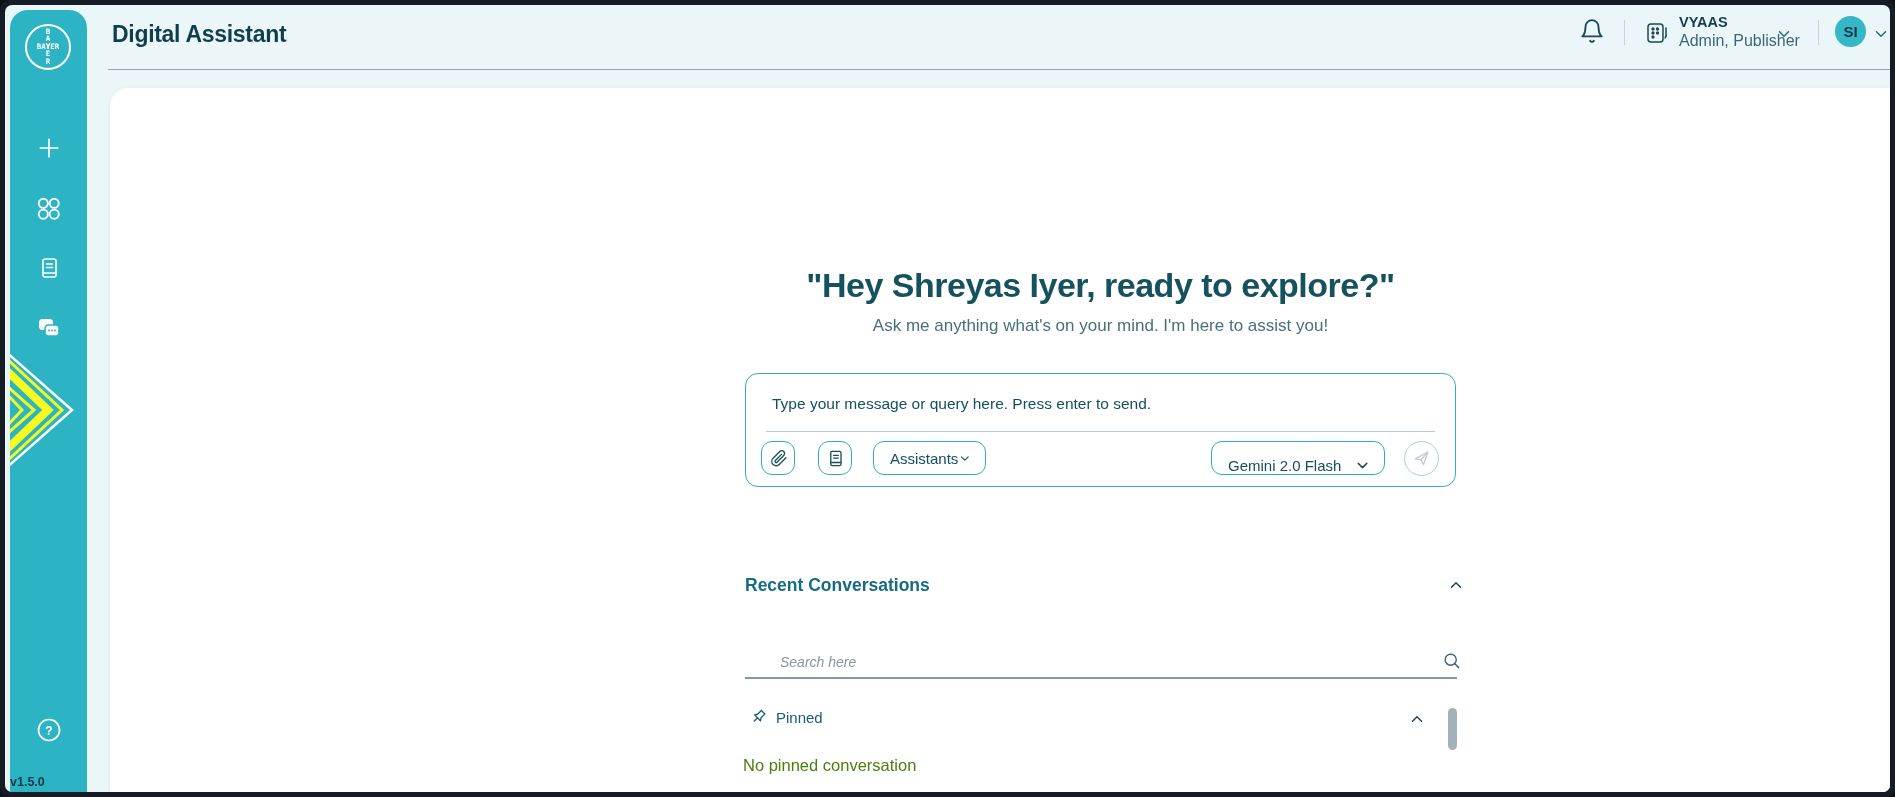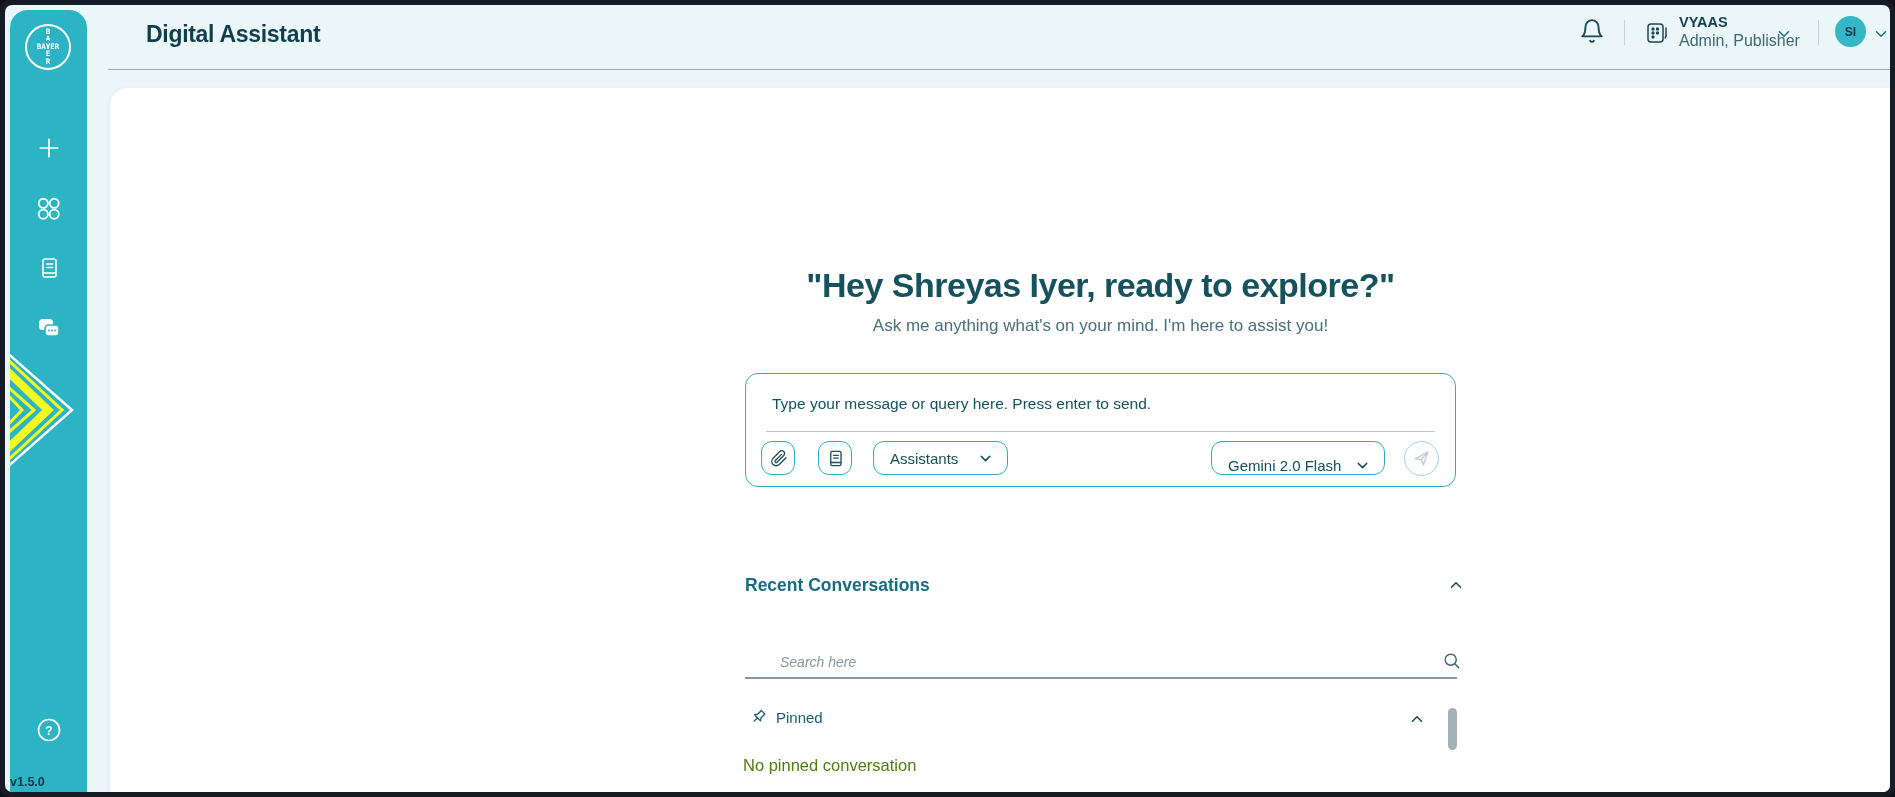--- a/index.html
+++ b/index.html
@@ -16,49 +16,49 @@
             font-family:"DejaVu Sans Mono", monospace; font-size:7.5px; font-weight:bold; color:#fff; }
   .logo-h { position:absolute; left:50%; top:50%; transform:translate(-50%,-50%); line-height:8px; text-align:center;
             font-family:"DejaVu Sans Mono", monospace; font-size:7.5px; font-weight:bold; color:#fff; letter-spacing:0; white-space:nowrap; }
   .side-ic { position:absolute; left:50%; transform:translateX(-50%); width:28px; height:28px; display:flex; align-items:center; justify-content:center; cursor:pointer; }
   .side-ic svg { display:block; }
   .decor { position:absolute; left:0; top:335px; width:72px; height:130px; }
   .help { top:706px; }
   .version { position:absolute; left:0; bottom:8px; width:100%; text-align:left; font-size:12.5px; font-weight:bold; color:#0e3747; }
 
   
-  .app-title { position:absolute; left:107px; top:16px; font-size:23px; font-weight:bold; color:#0f3e4d; letter-spacing:-0.3px;margin-left:34px; }
+  .app-title { position:absolute; left:107px; top:16px; font-size:23px; font-weight:bold; color:#0f3e4d; letter-spacing:-0.3px; }
   .header-sep { position:absolute; left:103px; right:0; top:64px; height:1px; background:#9aa6ad; }
   .bell { position:absolute; left:1574px; top:13px; width:26px; height:26px; cursor:pointer; }
   .hdiv { position:absolute; top:15px; width:1px; height:25px; background:#c6d4da; }
   .hdiv1 { left:1619px; } .hdiv2 { left:1813px; }
   .org-ic { position:absolute; left:1638px; top:14px; width:28px; height:28px; }
   .org-name { position:absolute; left:1674px; top:9px; font-size:14.5px; font-weight:bold; color:#133f4d; }
   .org-role { position:absolute; left:1674px; top:27px; font-size:16px; color:#3f6672; }
   .hdr-chev { position:absolute; width:18px; height:18px; cursor:pointer; }
   .chev-org { left:1770px; top:20px; }
   .chev-user { left:1867px; top:20px; }
   .avatar { position:absolute; left:1830px; top:11px; width:31px; height:31px; border-radius:50%; background:#35b7c6; color:#10384a;
-            display:flex; align-items:center; justify-content:center; font-size:12px; font-weight:bold; cursor:pointer; }
+            display:flex; align-items:center; justify-content:center; font-size:15px; font-weight:bold; cursor:pointer; }
 
   
   .card { position:absolute; left:105px; top:83px; right:0; bottom:0; background:#fff; border-radius:18px 0 0 0; box-shadow:0 1px 5px rgba(20,60,70,.07); overflow:hidden; }
 
   .greeting { position:absolute; left:635px; top:178px; width:711px; text-align:center; font-size:34px; font-weight:bold; color:#16525e; letter-spacing:-0.5px; }
   .subtitle { position:absolute; left:635px; top:228px; width:711px; text-align:center; font-size:17px; color:#47707b; }
 
   
   .composer { position:absolute; left:635px; top:285px; width:711px; height:114px; border:1.5px solid #35adbd; border-radius:13px; background:#fff; }
   .composer-input { position:absolute; left:26px; top:12px; width:650px; height:36px; border:none; outline:none; background:transparent; font-family:"Liberation Sans",sans-serif; font-size:15.5px; color:#14515e; }
   .composer-input::placeholder { color:#14515e; opacity:1; }
   .composer-line { position:absolute; left:20px; top:57px; width:669px; height:1px; background:#bcc9ce; }
   .tool-btn { position:absolute; top:67px; width:34px; height:34px; border:1.4px solid #2fafc0; border-radius:11px; background:#fff; display:flex; align-items:center; justify-content:center; cursor:pointer; }
   .btn-attach { left:15px; } .btn-doc { left:72px; }
   .dropdown { position:absolute; top:67px; height:34px; border:1.4px solid #2fafc0; border-radius:11px; background:#fff; display:flex; align-items:center; justify-content:space-between; padding:0 13px 0 16px; cursor:pointer; }
-  .dd-assist { left:127px; width:135px; }
+  .dd-assist { left:127px; width:113px; }
   .dd-model { left:465px; width:174px;align-items:flex-end; }
   .dropdown span { font-size:15px; color:#134f5c; }
   .send-btn { position:absolute; left:658px; top:67px; width:35px; height:35px; border:1.4px solid #9fd6de; border-radius:50%; background:#fff; display:flex; align-items:center; justify-content:center; cursor:pointer; }
 
   
   .recent-title { position:absolute; left:635px; top:487px; font-size:17.5px; font-weight:bold; color:#166c82; }
   .sec-chev { position:absolute; width:18px; height:18px; cursor:pointer; }
   .chev-recent { left:1337px; top:488px; }
   .search-input { position:absolute; left:670px; top:562px; width:660px; height:24px; border:none; outline:none; background:transparent; font-family:"Liberation Sans",sans-serif; font-style:italic; font-size:14px; color:#1d4ed8; }
   .search-input::placeholder { color:#8a959c; opacity:1; }

